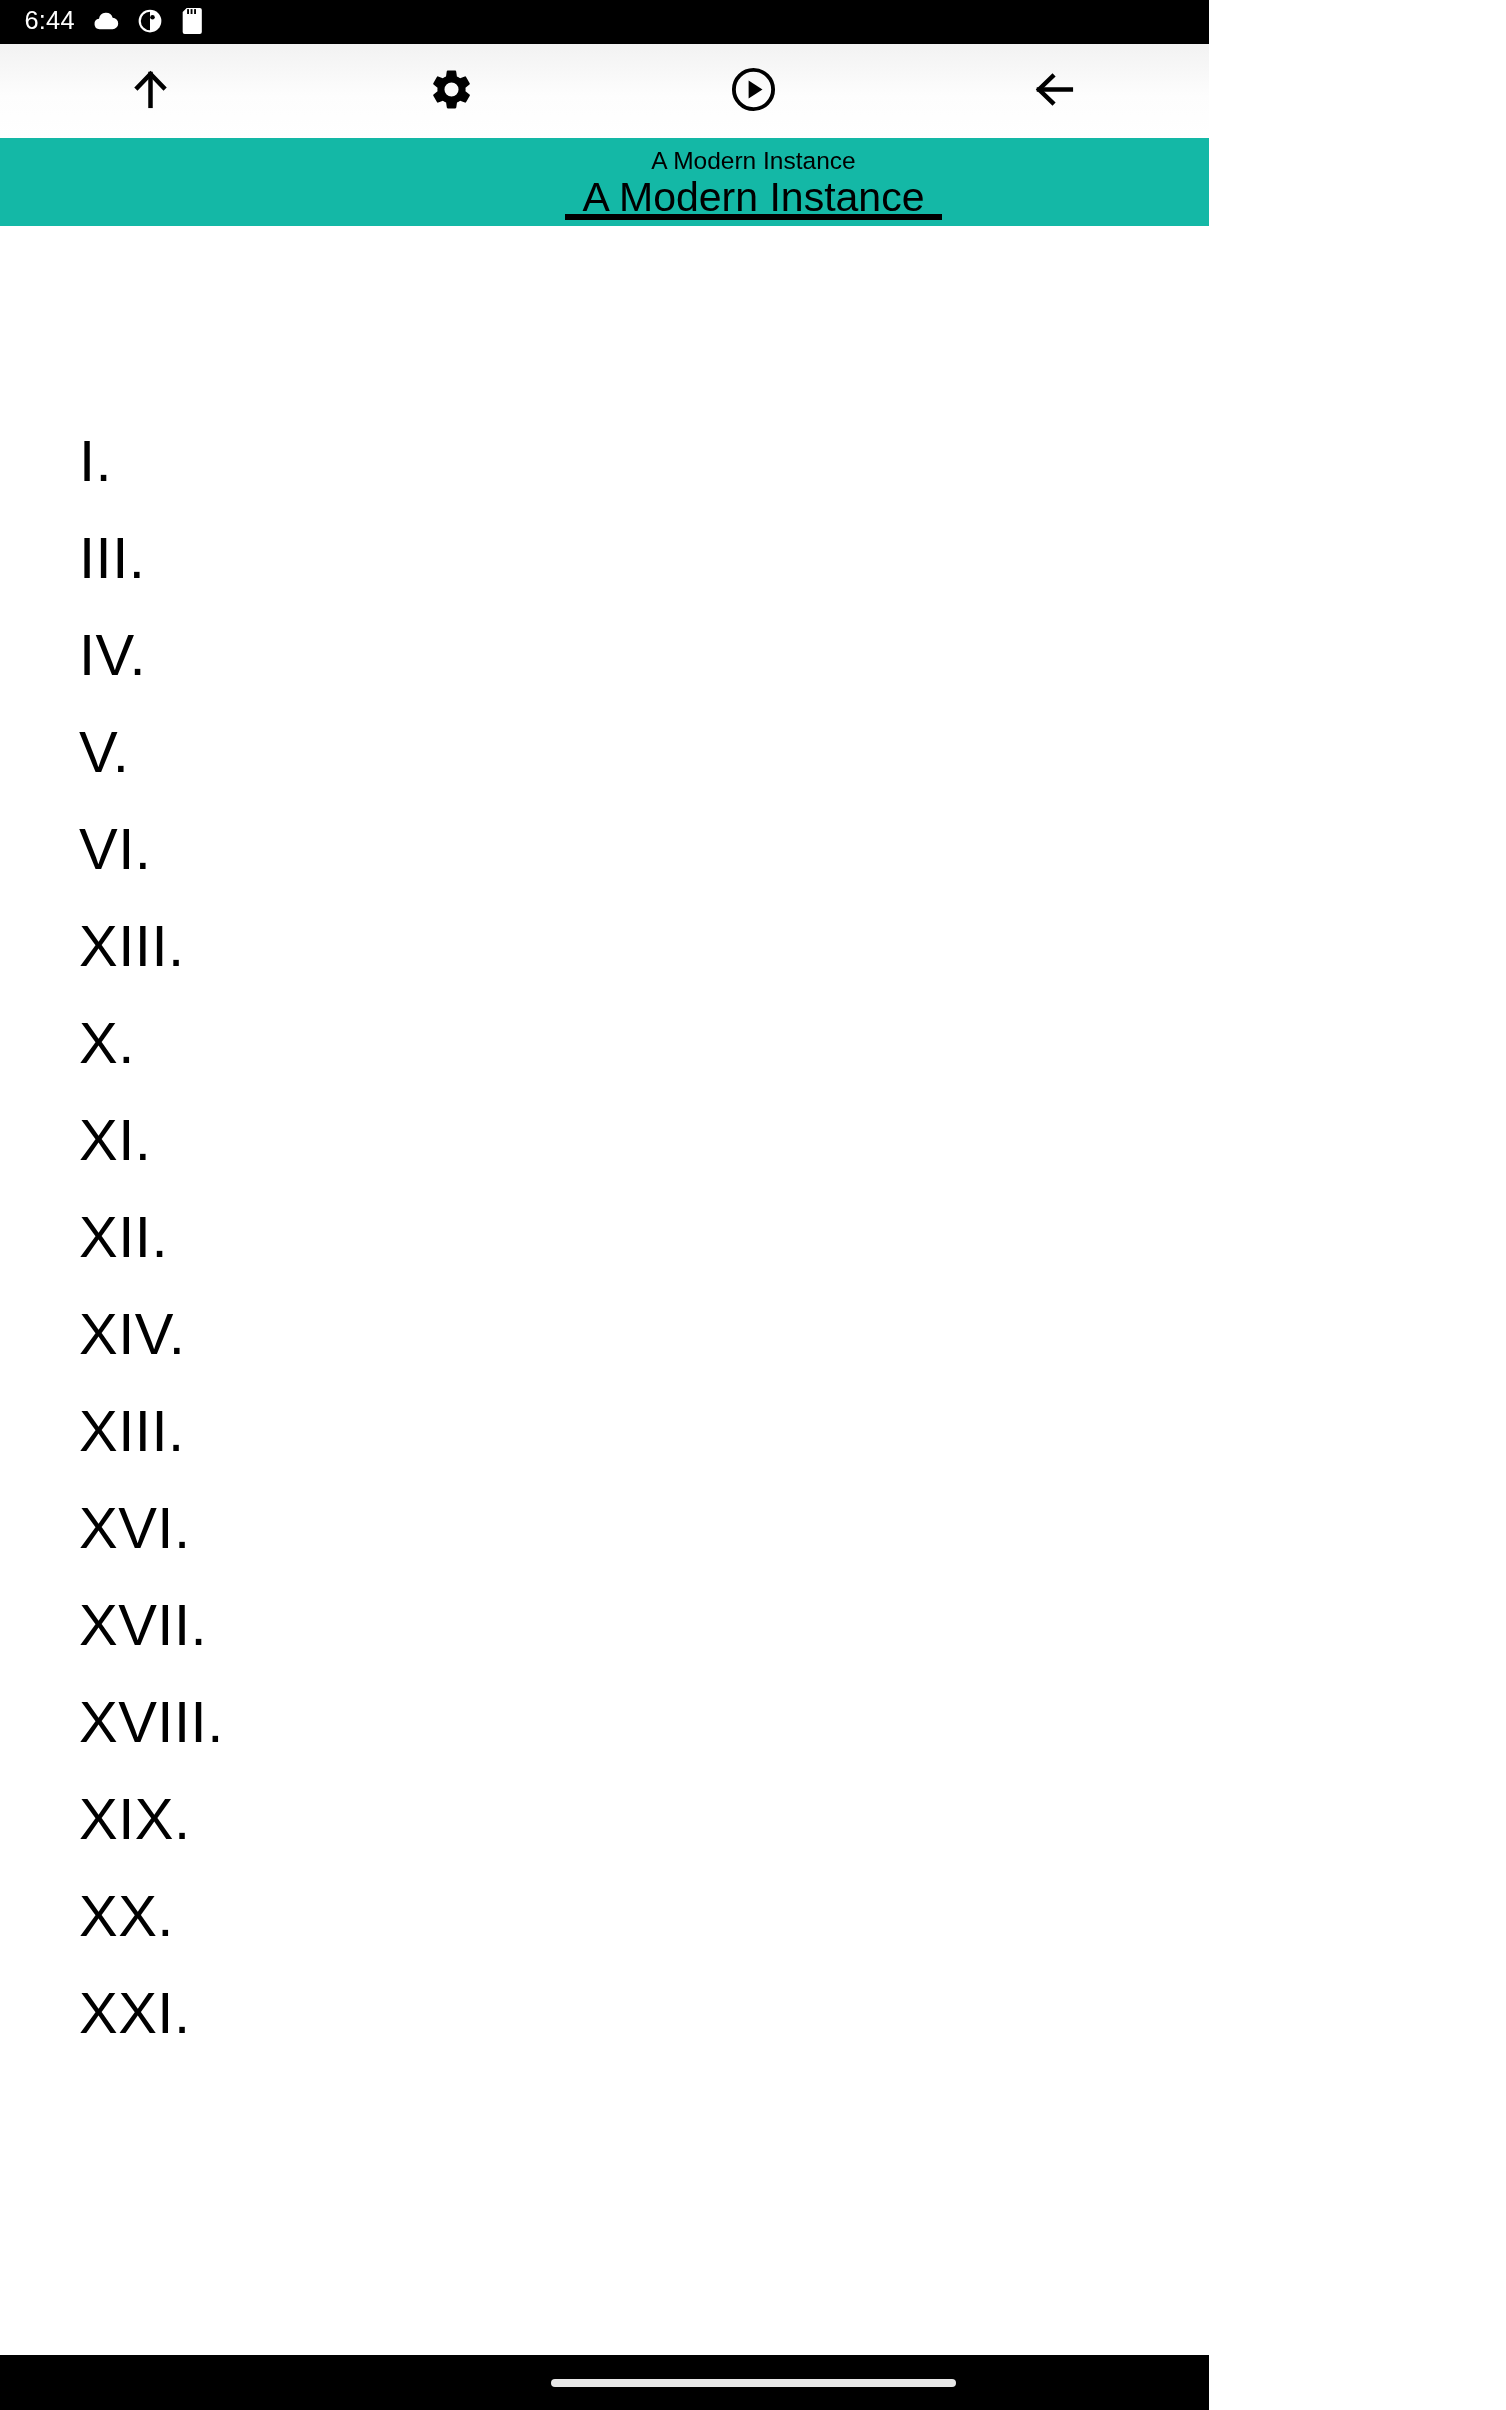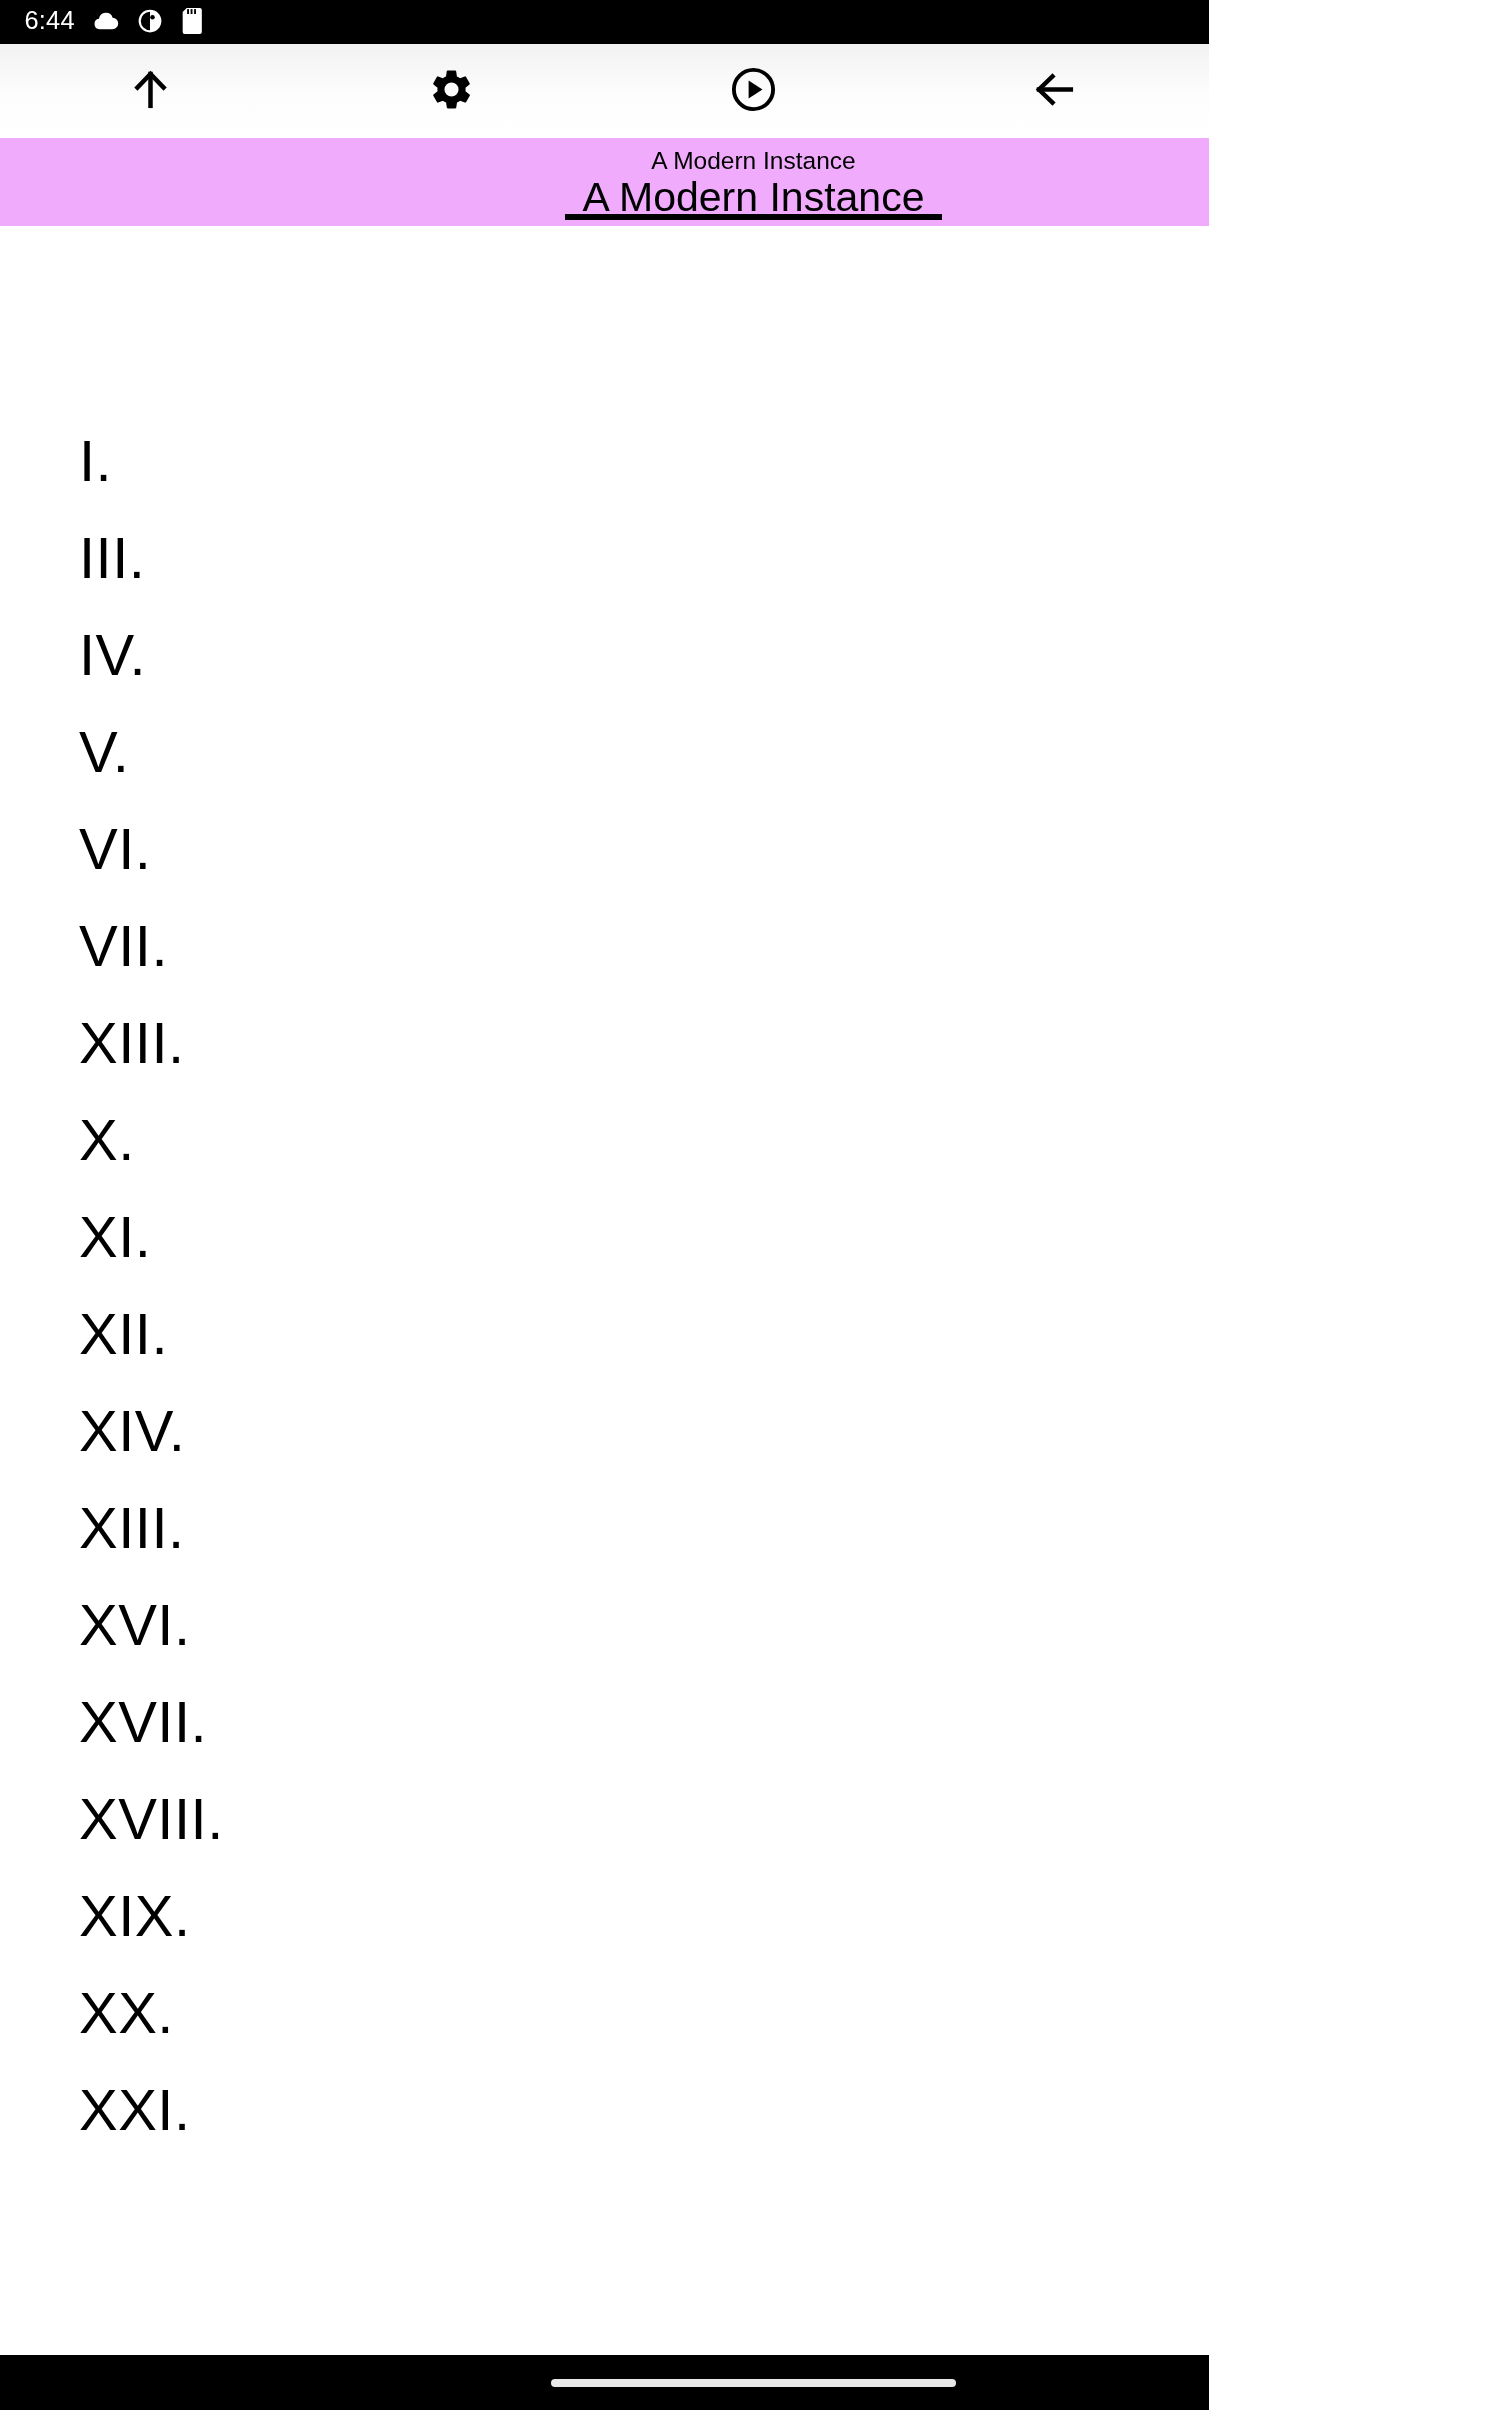--- a/index.html
+++ b/index.html
@@ -78,21 +78,21 @@
   .tb-prev    { left: 998px; }
   .tb-next    { left: 1299px; }
 
   
   .header-zone {
     position: absolute;
     top: 138px; left: 0;
     width: 1507px;
     height: 88px;
     overflow: hidden;
-    background: #f0abfc;
+    background: #14b8a6;
   }
   .running-title {
     position: absolute;
     top: 8.5px;
     left: 0;
     width: 1507px;
     text-align: center;
     font-size: 24.5px;
     color: #000000;
     font-family: "Liberation Sans", sans-serif;
@@ -298,21 +298,20 @@
   </div>
   <div class="title-underline"></div>
 
   <div class="content">
     <ul class="toc-list">
       <li class="toc-item">I.</li>
       <li class="toc-item">III.</li>
       <li class="toc-item">IV.</li>
       <li class="toc-item">V.</li>
       <li class="toc-item">VI.</li>
-      <li class="toc-item">VII.</li>
       <li class="toc-item">XIII.</li>
       <li class="toc-item">X.</li>
       <li class="toc-item">XI.</li>
       <li class="toc-item">XII.</li>
       <li class="toc-item">XIV.</li>
       <li class="toc-item">XIII.</li>
       <li class="toc-item">XVI.</li>
       <li class="toc-item">XVII.</li>
       <li class="toc-item">XVIII.</li>
       <li class="toc-item">XIX.</li>

